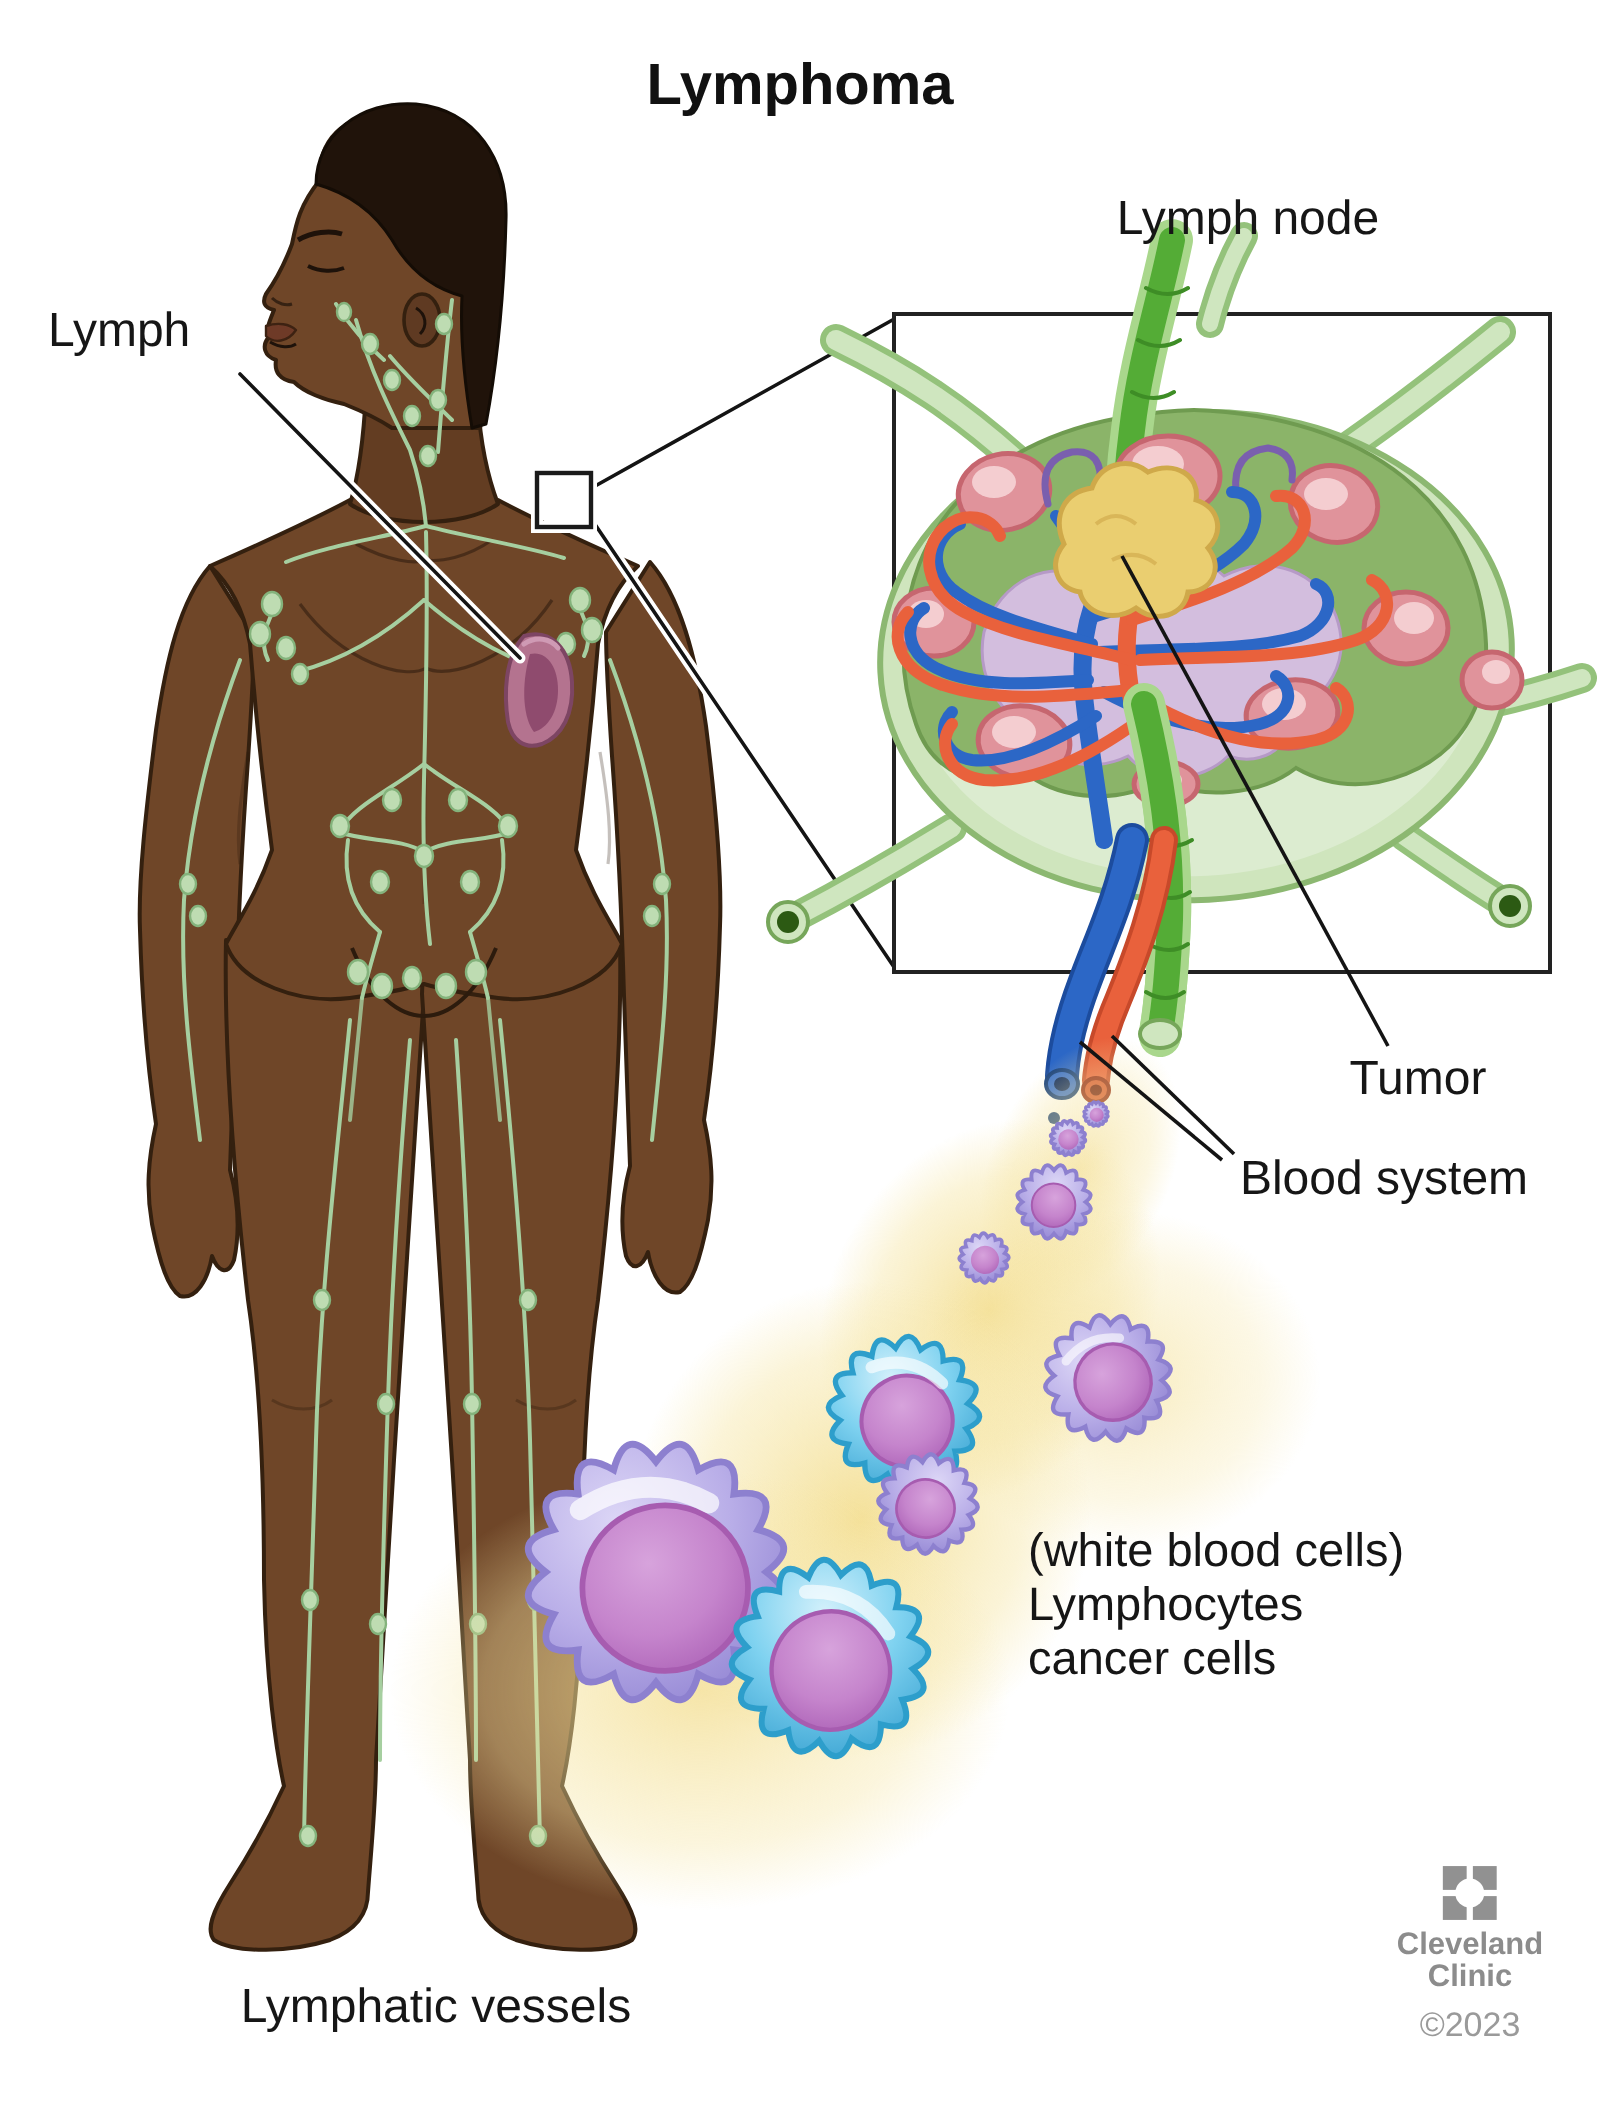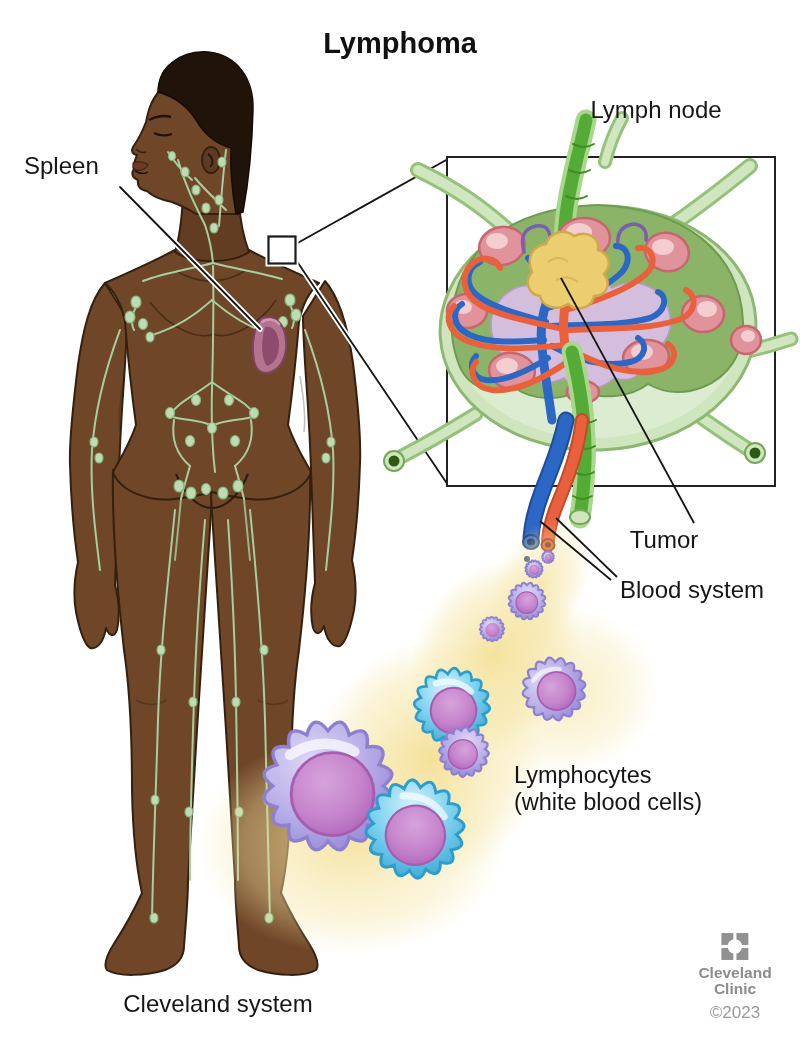--- a/index.html
+++ b/index.html
@@ -381,34 +381,35 @@
 
   <g fill="none" stroke="#141414" stroke-width="1.8">
     <path d="M561 278 L 694 523"></path>
     <path d="M540 521 L 611 580"></path>
     <path d="M556 518 L 617 577"></path>
   </g>
 </svg>
 
 <div class="title">Lymphoma</div>
 
-<div class="lbl center" style="left:656px;top:97px;">Lymph node</div>
-
-<div class="lbl" style="left:24px;top:153px;">Spleen</div>
-
-<div class="lbl center" style="left:664px;top:527px;">Tumor</div>
+<div class="lbl center" style="left:624px;top:97px;">Lymph node</div>
+
+<div class="lbl" style="left:24px;top:153px;">Lymph</div>
+
+<div class="lbl center" style="left:709px;top:527px;">Tumor</div>
 
 <div class="lbl center" style="left:692px;top:577px;">Blood system</div>
 
 <div class="caption">
+  <span>(white blood cells)</span>
   <span>Lymphocytes</span>
-  <span>(white blood cells)</span>
+  <span>cancer cells</span>
 </div>
 
-<div class="lbl center" style="left:218px;top:991px;">Cleveland system</div>
+<div class="lbl center" style="left:218px;top:991px;">Lymphatic vessels</div>
 
 <div class="brand">
   <svg class="mark" viewBox="0 0 28 28">
     <g fill="#919191">
       <rect x="1" y="1" width="11.5" height="11.5"></rect>
       <rect x="15.5" y="1" width="11.5" height="11.5"></rect>
       <rect x="1" y="15.5" width="11.5" height="11.5"></rect>
       <rect x="15.5" y="15.5" width="11.5" height="11.5"></rect>
     </g>
     <circle cx="14" cy="14" r="7" fill="#ffffff"></circle>

